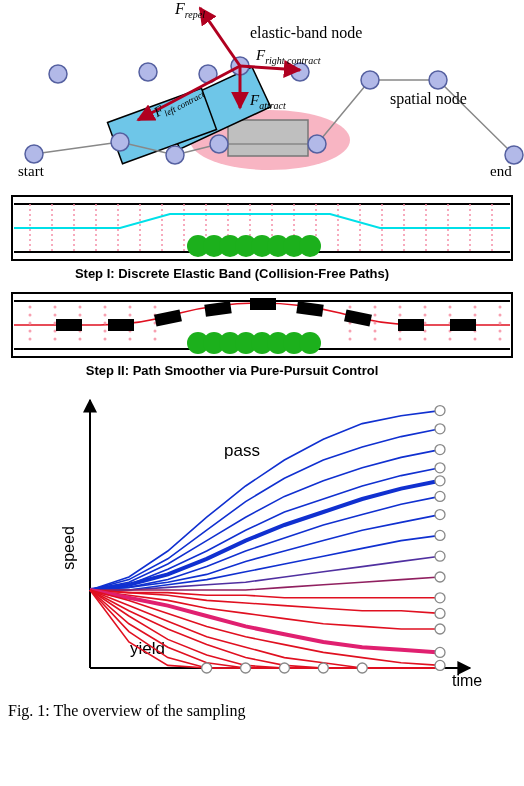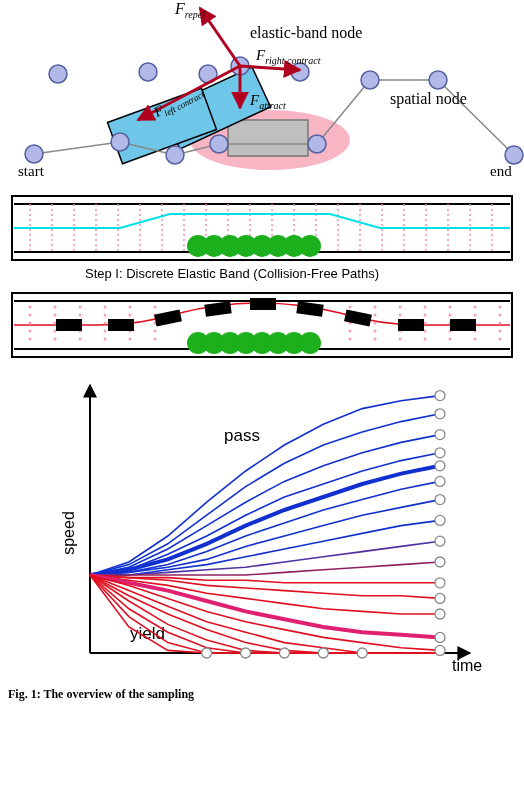--- a/index.html
+++ b/index.html
@@ -1,20 +1,20 @@
 <!DOCTYPE html>
 <html><head>
 <meta charset="utf-8">
 <style>
   * { box-sizing: border-box; margin: 0; padding: 0; }
   body { font-family: Georgia, 'Times New Roman', serif; background: #fff; width: 524px; }
   .figure { width: 464px; padding: 0; }
   svg { display: block; }
-  .caption { font-size: 13px; text-align: center; font-weight: normal; font-family: Arial, sans-serif; }
-  .fig-label { font-family: Georgia, serif; font-size: 12px; padding: 4px 8px; font-weight: bold; }
+  .caption { font-size: 13px; text-align: center; font-weight: bold; font-family: Arial, sans-serif; }
+  .fig-label { font-family: Georgia, serif; font-size: 16px; padding: 4px 8px; }
 </style>
 </head>
 <body>
 
 <div class="figure">
 
 <svg width="524" height="190" viewBox="0 0 524 190">
   <defs>
     <marker id="arrow-red" viewBox="0 0 10 10" refX="9" refY="5" markerWidth="6" markerHeight="6" orient="auto-start-reverse">
       <path d="M 0 0 L 10 5 L 0 10 z" fill="#b00020"></path>
@@ -242,20 +242,21 @@
     <g transform="translate(310,22) rotate(8)">
           <rect x="-13" y="-6" width="26" height="12"></rect>
         </g>
     <g transform="translate(358,31) rotate(12)">
           <rect x="-13" y="-6" width="26" height="12"></rect>
         </g>
     <rect x="398" y="32" width="26" height="12"></rect>
     <rect x="450" y="32" width="26" height="12"></rect>
   </g>
 </svg>
+<div class="caption"><span>Step II: Path Smoother via Pure-Pursuit Control</span></div>
 
 <svg id="speed-chart" width="524" height="310" viewBox="0 0 524 310" style="margin-top:10px">
   <defs>
     <marker id="arrow-black" viewBox="0 0 10 10" refX="9" refY="5" markerWidth="7" markerHeight="7" orient="auto-start-reverse">
       <path d="M 0 0 L 10 5 L 0 10 z" fill="#000"></path>
     </marker>
   </defs>
 
   <line x1="90" y1="280" x2="90" y2="12" stroke="#000" stroke-width="2" marker-end="url(#arrow-black)"></line>
   <line x1="90" y1="280" x2="470" y2="280" stroke="#000" stroke-width="2" marker-end="url(#arrow-black)"></line>

